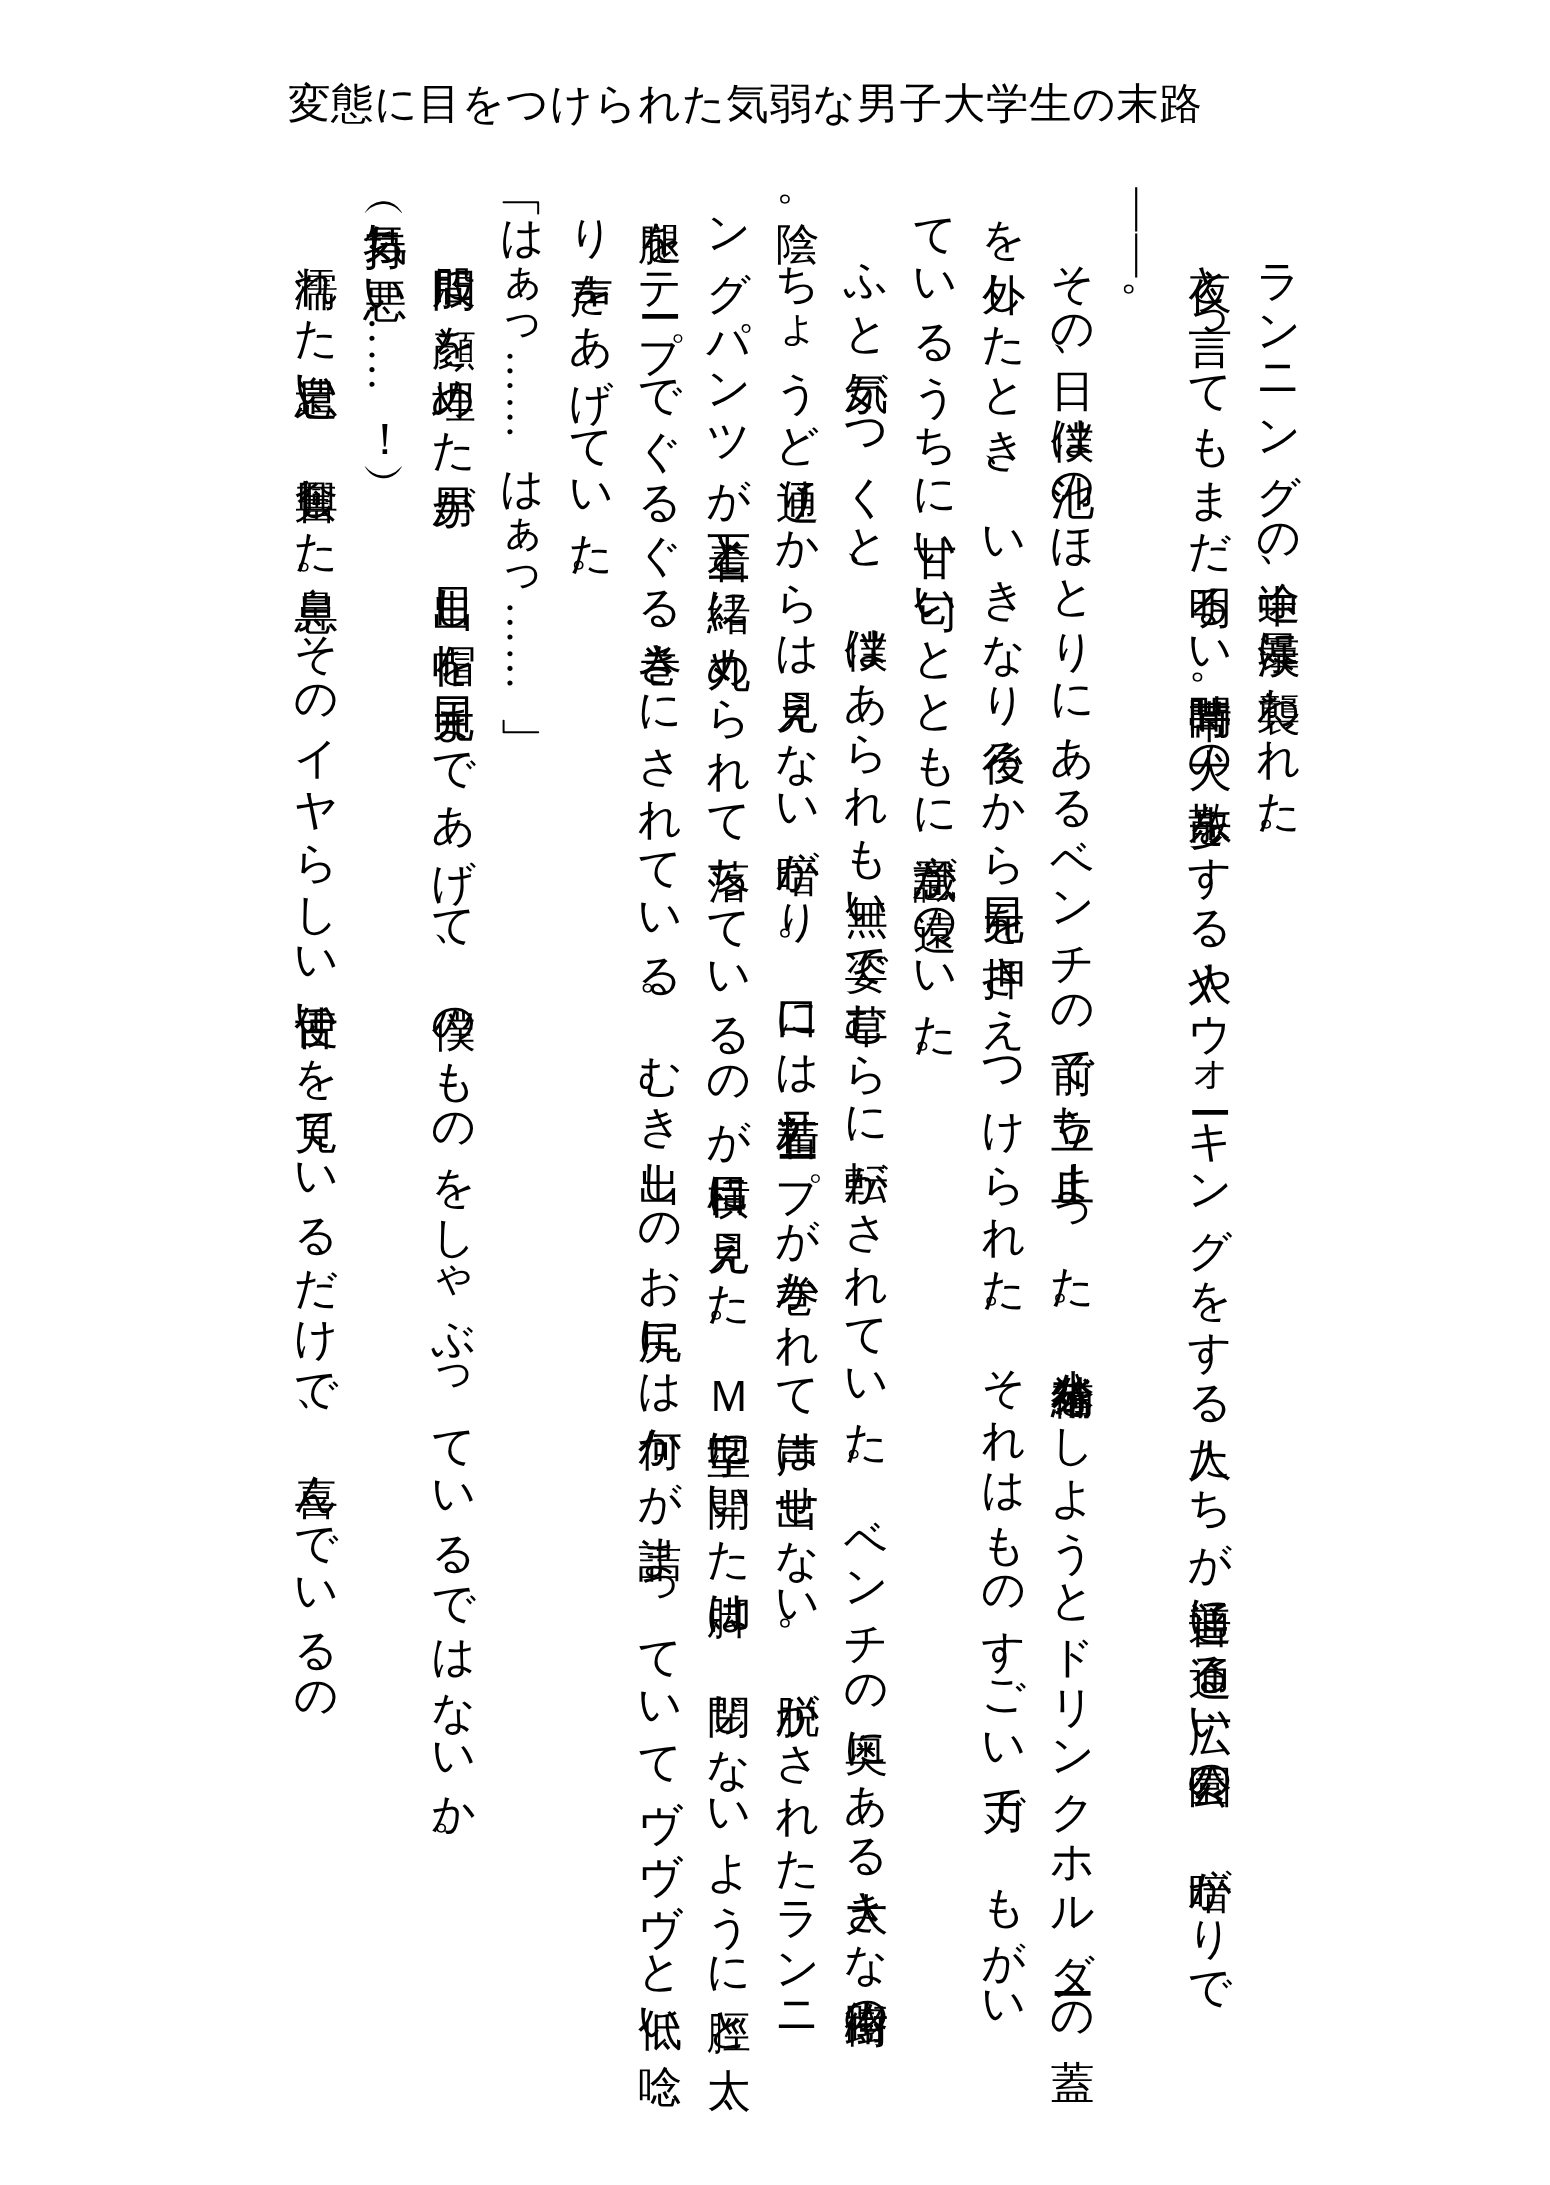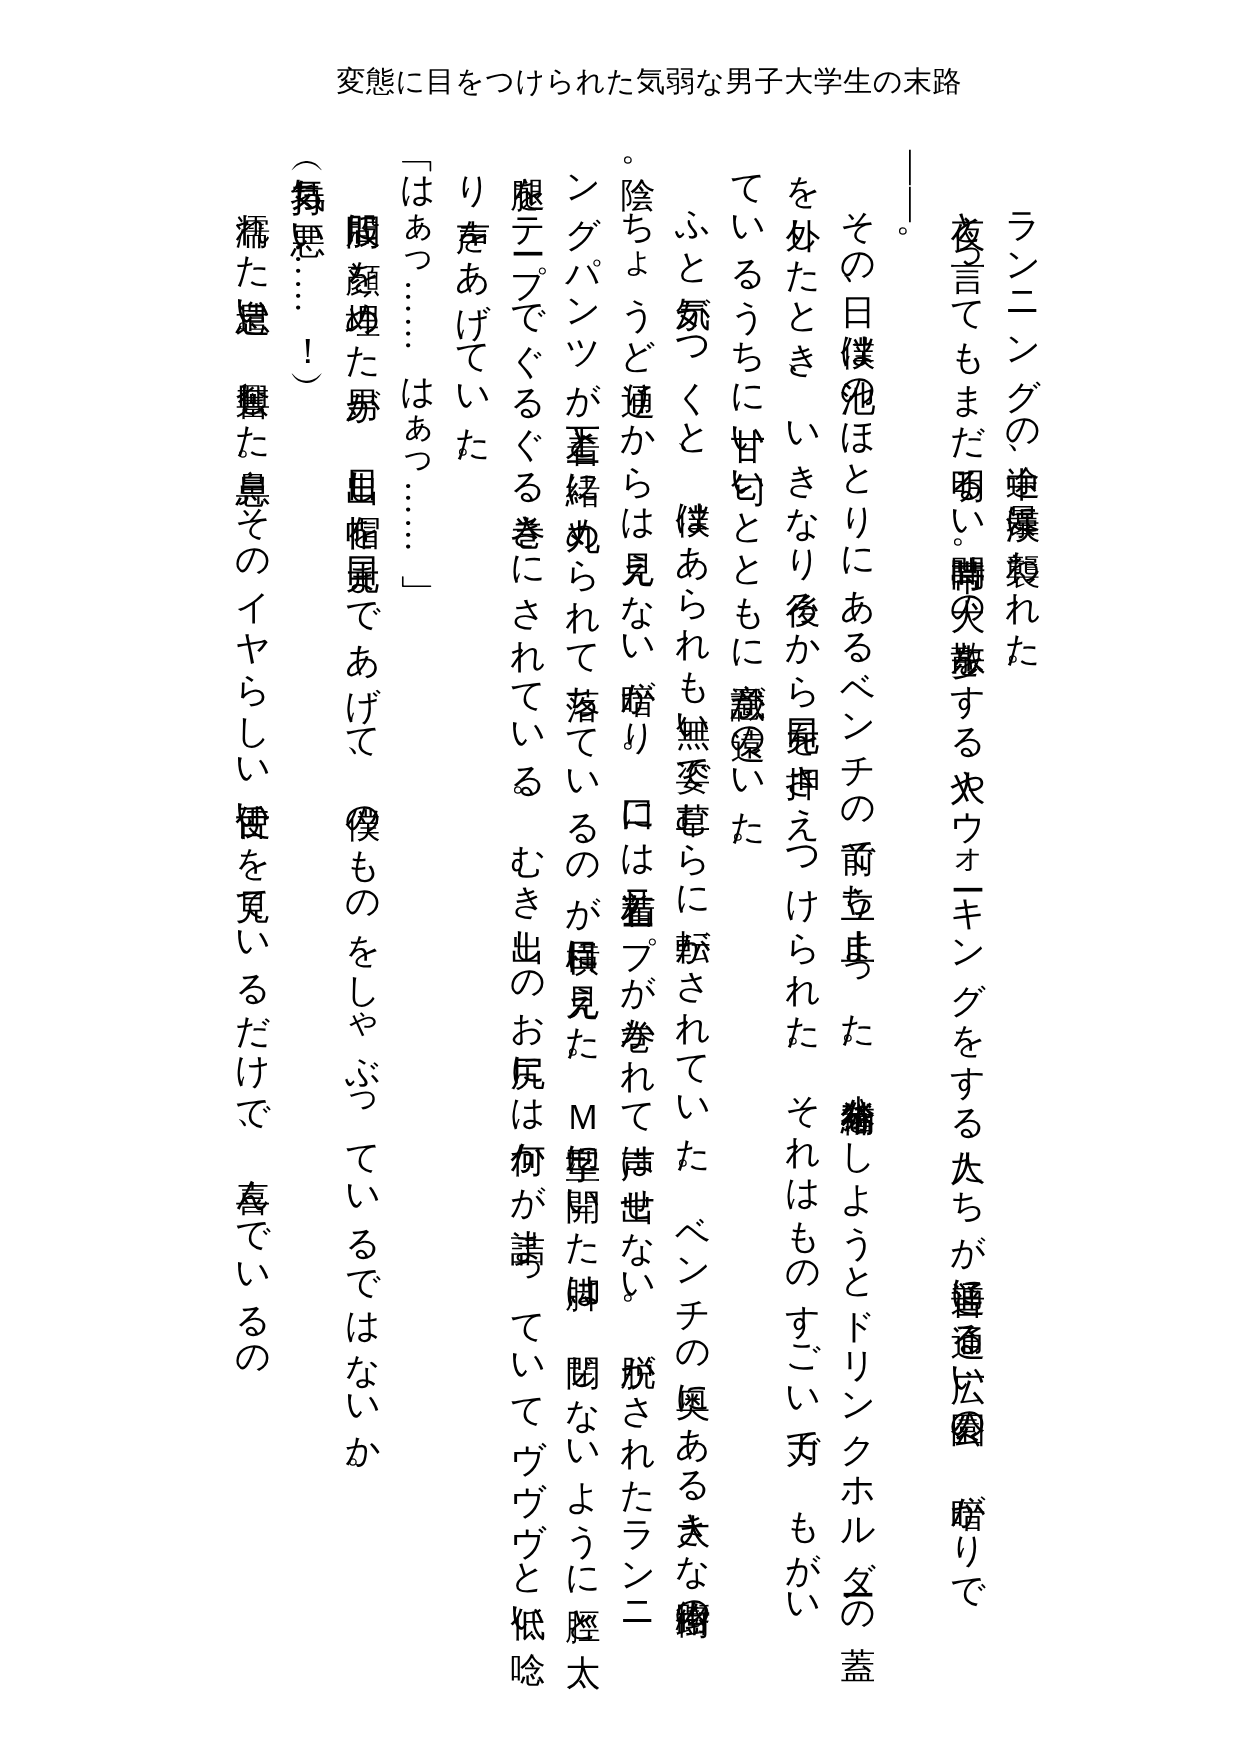--- a/index.html
+++ b/index.html
@@ -17,21 +17,21 @@
   }
   .page {
     position: absolute;
     inset: 0;
   }
   
   .running-head {
     position: absolute;
     top: 64px;
     right: 278px;
-    font-size: 29px;
+    font-size: 34px;
     letter-spacing: 0.5px;
     line-height: 1.2;
     white-space: nowrap;
     font-weight: normal;
   }
   
   .vertical-text {
     position: absolute;
     top: 150px;
     right: 190px;

